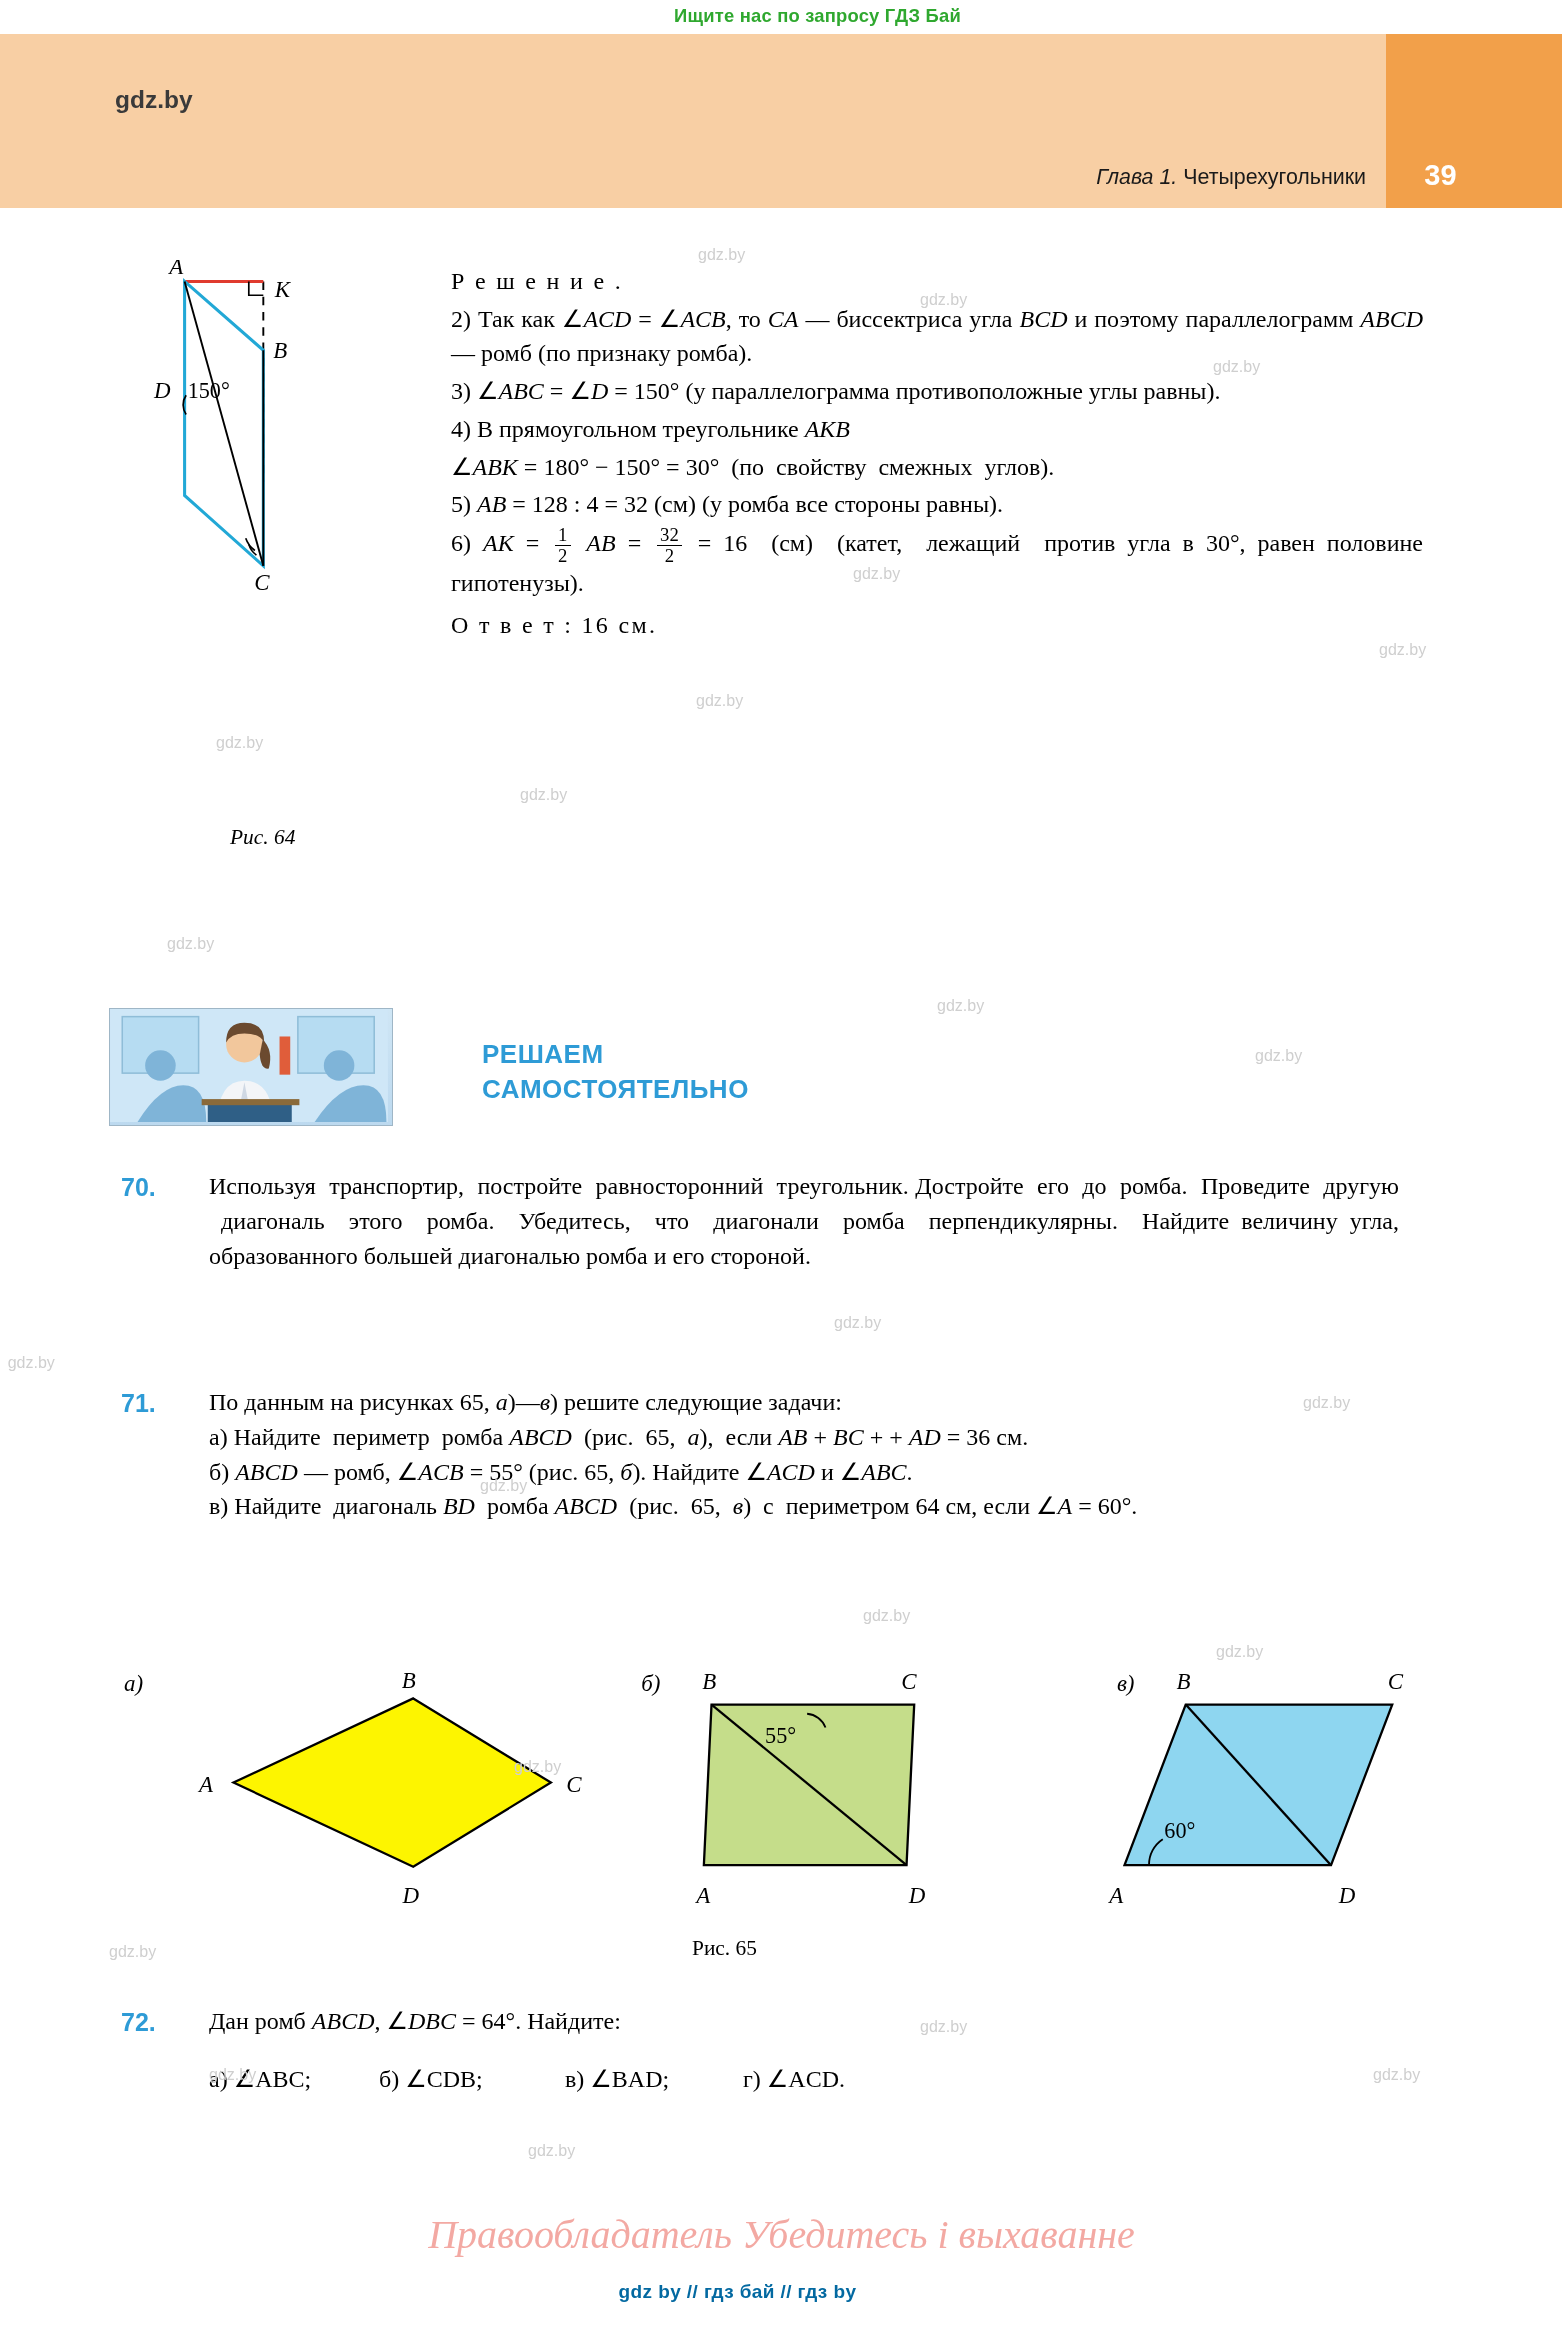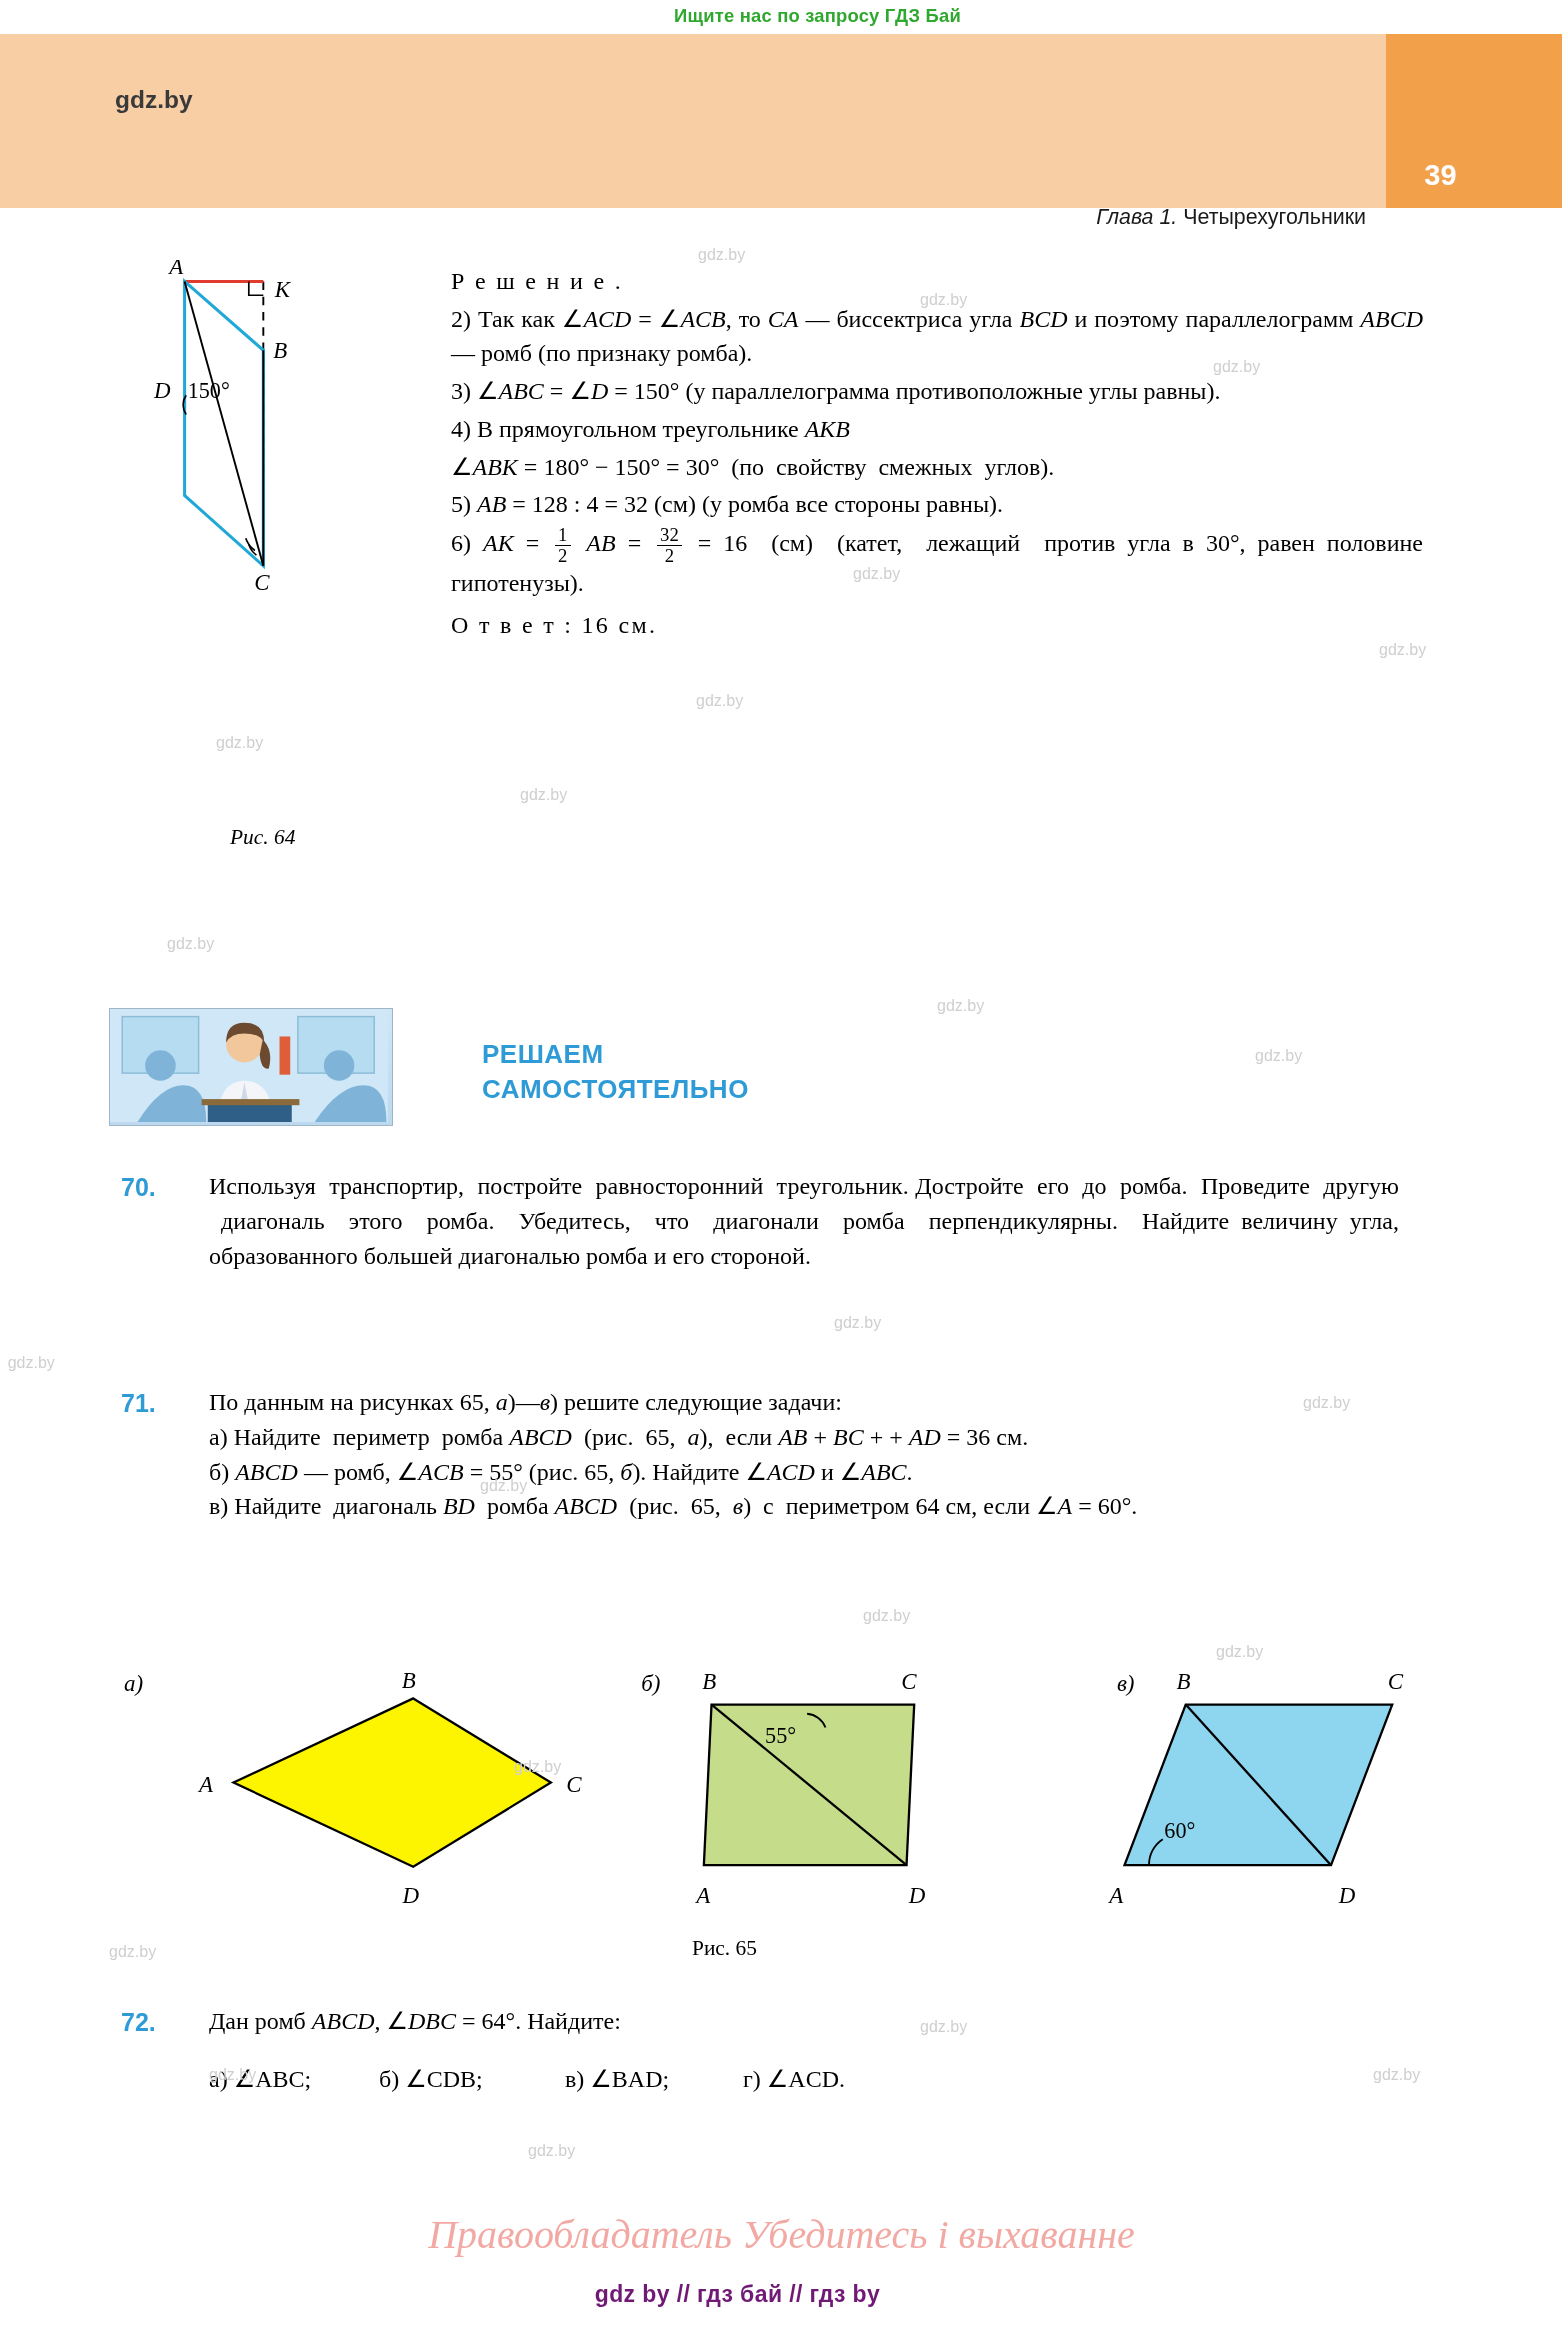--- a/index.html
+++ b/index.html
@@ -61,21 +61,20 @@
   }
   .header-chapter {
     position: absolute;
     top: 165px;
     left: 995px;
     width: 371px;
     text-align: right;
     font-family: "Liberation Sans", sans-serif;
     font-size: 21.4px;
     color: #1a1a1a;
-    margin-top: 40px;
   }
   .header-chapter i { font-style: italic; }
   .header-pageno {
     position: absolute;
     top: 159px;
     left: 1406px;
     width: 69px;
     text-align: center;
     font-family: "Liberation Sans", sans-serif;
     font-weight: bold;
@@ -210,22 +209,22 @@
     color: #f3a9a3;
   }
   .footer-links {
     position: absolute;
     top: 2281px;
     left: 0;
     width: 1475px;
     text-align: center;
     font-family: "Liberation Sans", sans-serif;
     font-weight: bold;
-    font-size: 23px;
-    color: #701a75;
+    font-size: 19px;
+    color: #0369a1;
     letter-spacing: 0.4px;
   }
   .lbl { font-style: italic; font-size: 30px; }
 </style>
 </head>
 <body>
 
 <div class="page">
 
   <div class="top-promo">Ищите нас по запросу ГДЗ Бай</div>

